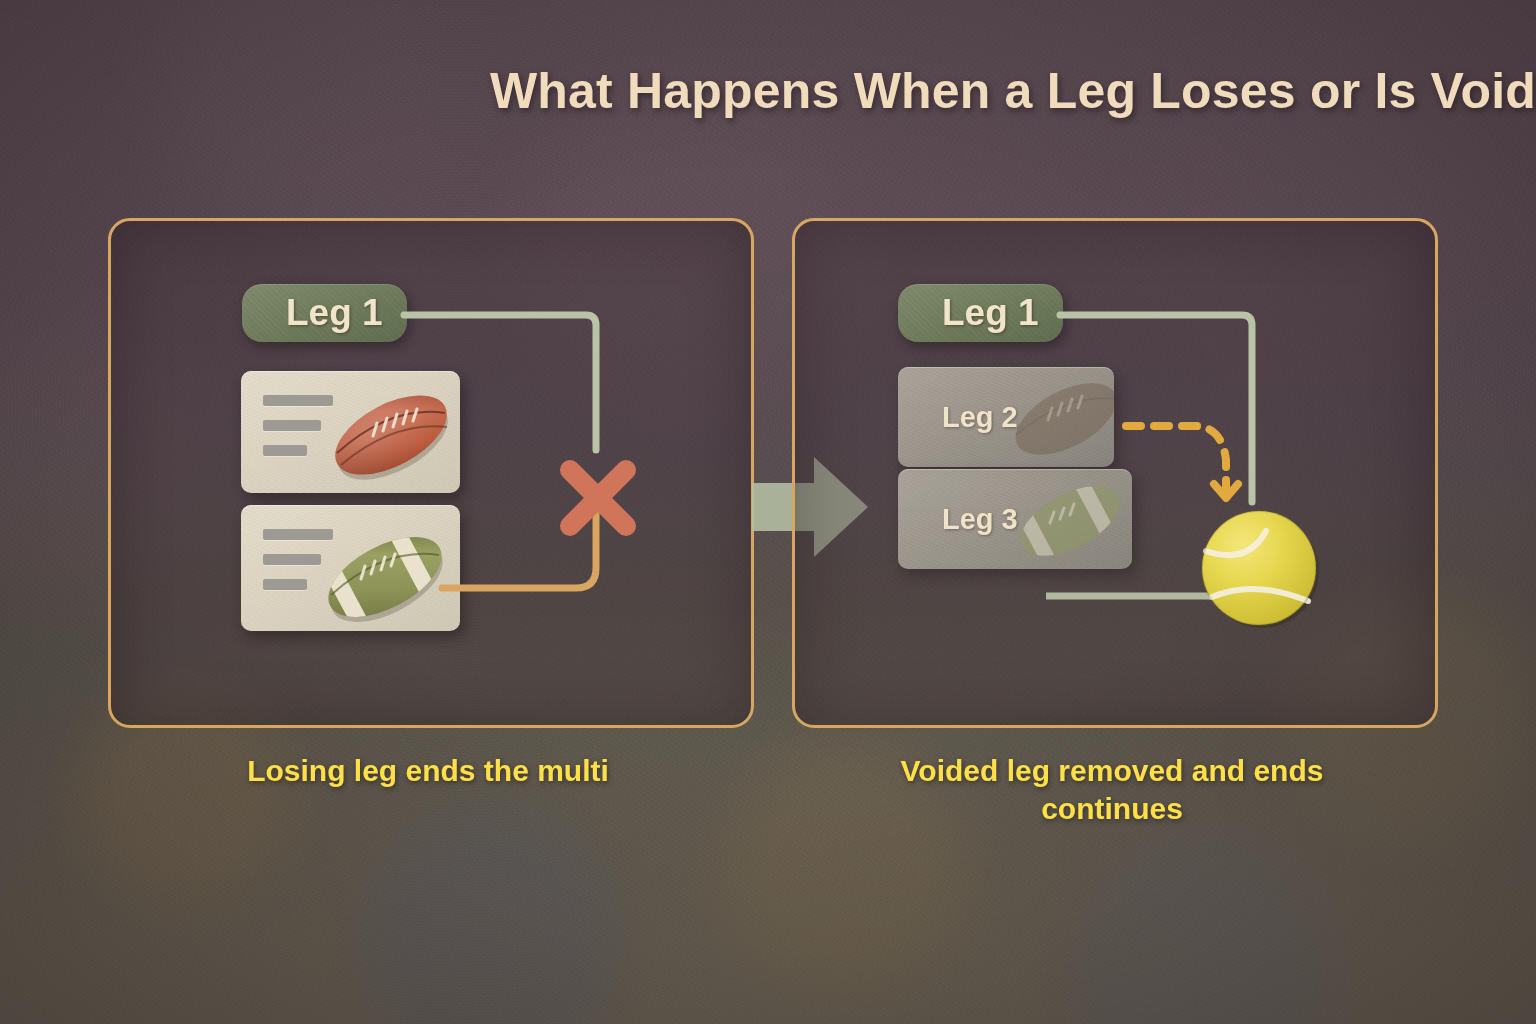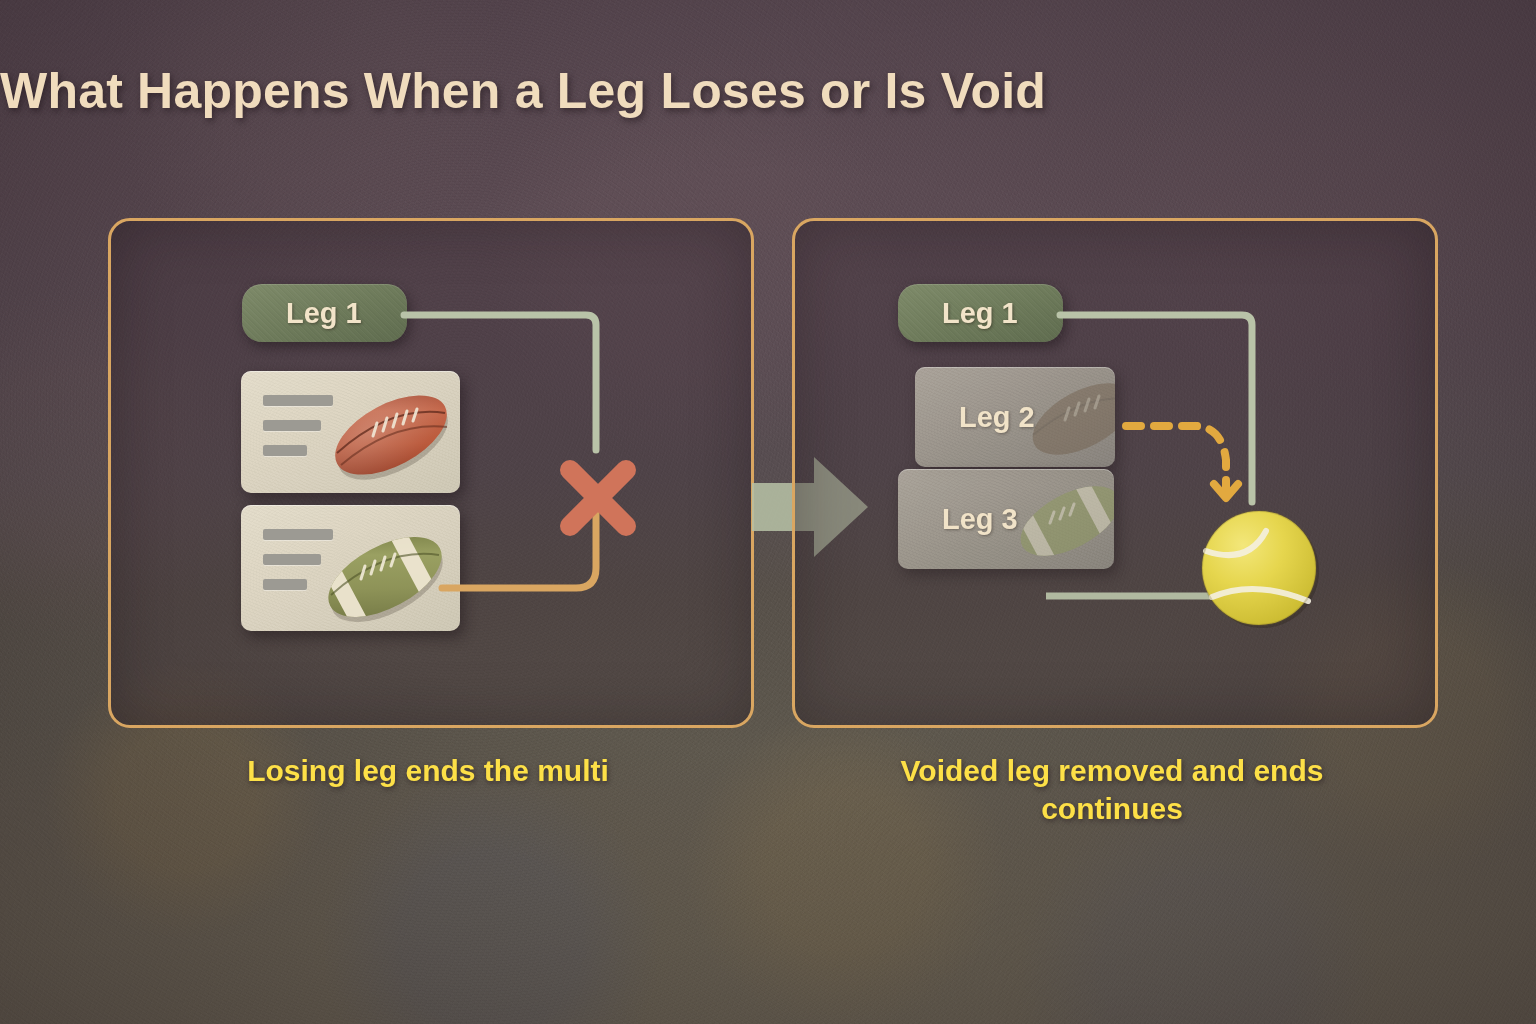--- a/index.html
+++ b/index.html
@@ -45,21 +45,21 @@
       repeating-linear-gradient(112deg, rgba(0,0,0,.06) 0 1px, rgba(255,255,255,.04) 1px 2px, rgba(0,0,0,0) 2px 5px),
       repeating-radial-gradient(circle at 30% 40%, rgba(0,0,0,.05) 0 1px, rgba(255,255,255,.03) 1px 3px);
   }
   .bg-vig{
     position:absolute;inset:0;
     background:radial-gradient(ellipse 78% 70% at 50% 45%, rgba(0,0,0,0) 40%, rgba(30,20,26,.40) 100%);
   }
   
   #title{
     position:absolute;left:0;right:0;top:62px;
-    text-align:left;
+    text-align:right;
     font-size:50px;font-weight:bold;letter-spacing:.2px;
     color:#f0dcbd;
     text-shadow:2px 3px 6px rgba(30,18,24,.55);
     white-space:nowrap;
   }
   
   .panel{
     position:absolute;
     border:3px solid #d9a661;
     border-radius:22px;
@@ -68,21 +68,21 @@
   }
   #panel-left{left:108px;top:218px;width:640px;height:504px;}
   #panel-right{left:792px;top:218px;width:640px;height:504px;}
   
   .leg-pill{
     position:absolute;
     border-radius:20px;
     background:linear-gradient(160deg,#7f8b6a 0%,#6d7a5a 55%,#5f6c4f 100%);
     box-shadow:3px 5px 12px rgba(25,16,20,.45), inset 0 1px 0 rgba(255,255,255,.12);
     color:#f2e4c9;
-    font-size:29px;font-weight:bold;
+    font-size:37px;font-weight:bold;
     display:flex;align-items:center;
     padding-left:44px;
     box-sizing:border-box;
     text-shadow:1px 1px 3px rgba(30,20,14,.45);
   }
   .pill-tex{position:absolute;inset:0;border-radius:10px;opacity:.25;
     background-image:repeating-linear-gradient(45deg, rgba(255,255,255,.10) 0 1px, rgba(0,0,0,.10) 1px 2px, rgba(0,0,0,0) 2px 4px);}
   
   .bet-card{
     position:absolute;
@@ -239,36 +239,36 @@
   <path d="M0 28 H62 V2 L116 52 L62 102 V76 H0 Z" fill="#b5bfa4" opacity=".88"></path>
 </svg>
 
 <div id="panel-right" class="panel"></div>
 
 <div class="leg-pill" style="left:898px;top:284px;width:165px;height:58px;">
   <span class="pill-tex"></span>
   <span style="position:relative;z-index:2;">Leg 1</span>
 </div>
 
-<div class="ghost-card" style="left:898px;top:367px;width:200px;height:100px;margin-left:17px;">
+<div class="ghost-card" style="left:898px;top:367px;width:216px;height:100px;">
   <div class="card-tex"></div>
   <span class="ghost-label">Leg 2</span>
   <svg style="position:absolute;left:104px;top:2px;opacity:.40;" width="130" height="96" viewBox="0 0 130 96">
     <ellipse cx="64" cy="50" rx="55" ry="28" fill="#6b5844" transform="rotate(-28 64 50)"></ellipse>
     <path d="M14 66 Q64 24 114 30" stroke="#4b3d2f" stroke-width="2" fill="none" opacity=".7"></path>
     <g stroke="#d8cdb8" stroke-width="3" stroke-linecap="round" opacity=".7">
       <line x1="46" y1="51" x2="50" y2="39"></line>
       <line x1="56" y1="46" x2="60" y2="34"></line>
       <line x1="66" y1="42" x2="70" y2="30"></line>
       <line x1="76" y1="39" x2="80" y2="27"></line>
     </g>
   </svg>
 </div>
 
-<div class="ghost-card" style="left:898px;top:469px;width:216px;height:100px;">
+<div class="ghost-card" style="left:898px;top:469px;width:234px;height:100px;">
   <div class="card-tex"></div>
   <span class="ghost-label">Leg 3</span>
   <svg style="position:absolute;left:108px;top:6px;opacity:.52;" width="130" height="92" viewBox="0 0 130 92">
     <defs>
       <clipPath id="gclip">
           <ellipse cx="64" cy="46" rx="54" ry="27" transform="rotate(-28 64 46)"></ellipse>
         </clipPath>
     </defs>
     <ellipse cx="64" cy="46" rx="54" ry="27" fill="#8e9a5e" transform="rotate(-28 64 46)"></ellipse>
     <g clip-path="url(#gclip)">

